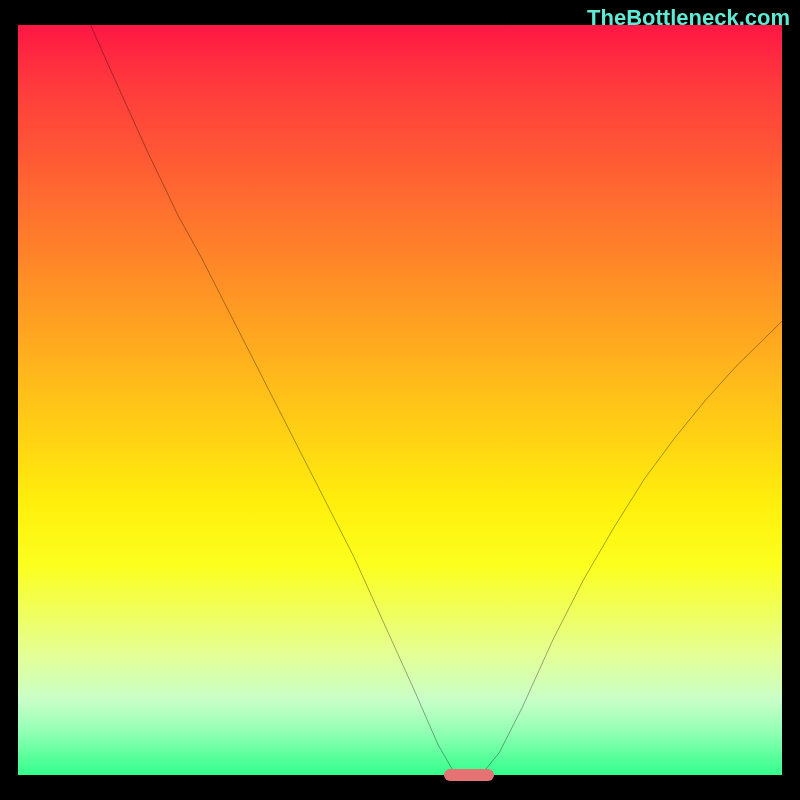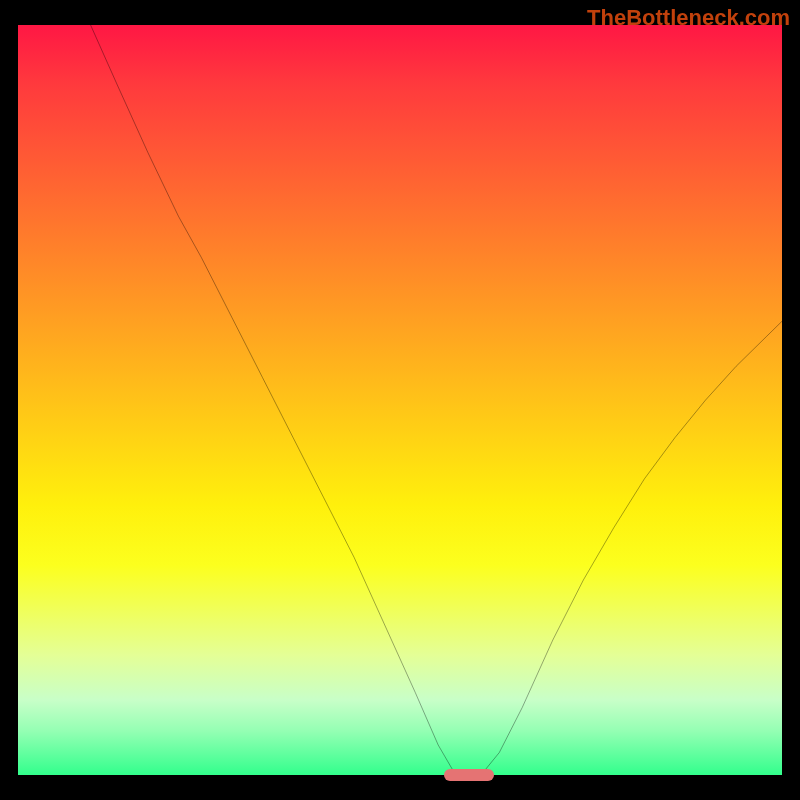--- a/index.html
+++ b/index.html
@@ -11,21 +11,21 @@
       width: 800px;
       height: 800px;
       background: #000;
       position: relative;
       overflow: hidden;
     }
     .watermark {
       position: absolute;
       top: 5px;
       right: 10px;
-      color: #c2410c;
+      color: #5eead4;
       font-family: Arial, sans-serif;
       font-size: 22px;
       font-weight: bold;
       z-index: 10;
     }
     .plot-area {
       position: absolute;
       top: 25px;
       left: 18px;
       right: 18px;

